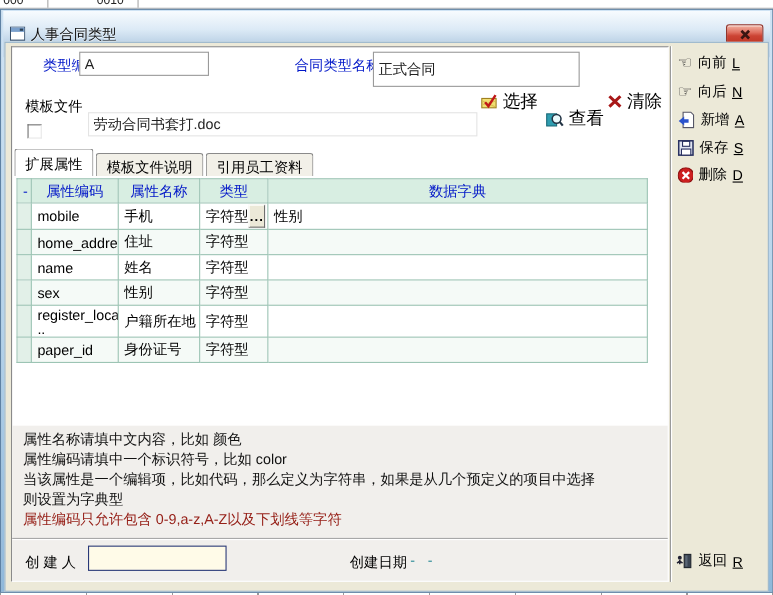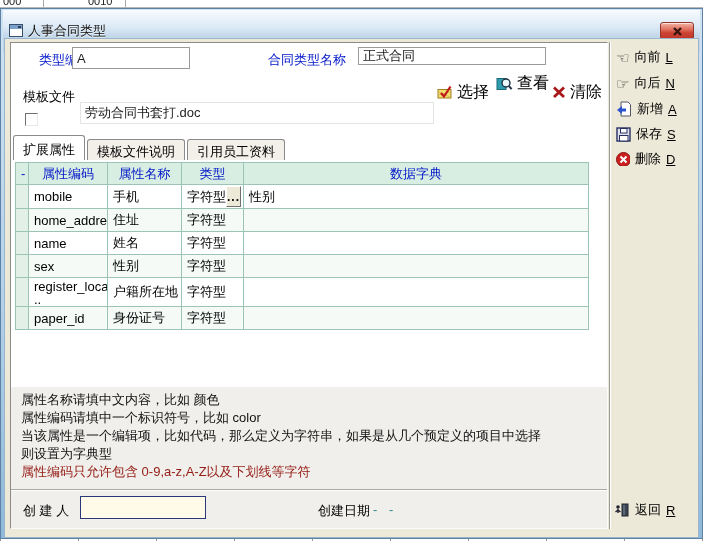--- a/index.html
+++ b/index.html
@@ -120,35 +120,35 @@
       </span>
     </div>
 
     <div class="client">
 
       <div class="panel">
 
         <span class="lbl blue" style="left:28px; top:8px;">类型编码</span>
         <input class="txt-input" style="left: 61px; top: 4px; width: 118px; height: 22px;" value="A">
         <span class="lbl blue" style="left:257px; top:8px;">合同类型名称</span>
-        <input class="txt-input" style="left: 347px; top: 4px; width: 188px; height: 18px;" value="正式合同">
+        <input class="txt-input" style="left: 328px; top: 4px; width: 188px; height: 32px;" value="正式合同">
 
         <span class="lbl" style="left:12px; top:45px;">模板文件</span>
         <input class="txt-input flat-input" style="left: 69px; top: 38px; width: 354px; height: 22px; margin-top: 21px;" value="劳动合同书套打.doc">
 
         <button class="act-btn" style="left:426px; top:39px;">
           <svg width="16" height="16">
             <rect x="1" y="5.5" width="13" height="8.5" fill="#f2df72" stroke="#a08020"></rect>
             <path d="M2 8 L13 13 M2 11 L13 8" stroke="#d8c050" stroke-width="1"></path>
             <path d="M4 9 L7 12.5 L13.5 2.5" stroke="#c01818" stroke-width="2.2" fill="none"></path>
           </svg>
           <span>选择</span>
         </button>
 
-        <button class="act-btn" style="left:485px; top:30px;">
+        <button class="act-btn" style="left:485px; top:55px;">
           <svg width="17" height="16">
             <rect x="1" y="3.5" width="9" height="11" fill="#2f9db0" stroke="#1a6a78"></rect>
             <circle cx="10" cy="8" r="4" fill="#eafafc" stroke="#223344" stroke-width="1.4"></circle>
             <path d="M12.8 10.8 L15.6 14.2" stroke="#223344" stroke-width="2"></path>
           </svg>
           <span>查看</span>
         </button>
 
         <button class="act-btn" style="left:541px; top:39px;">
           <svg width="14" height="14">

